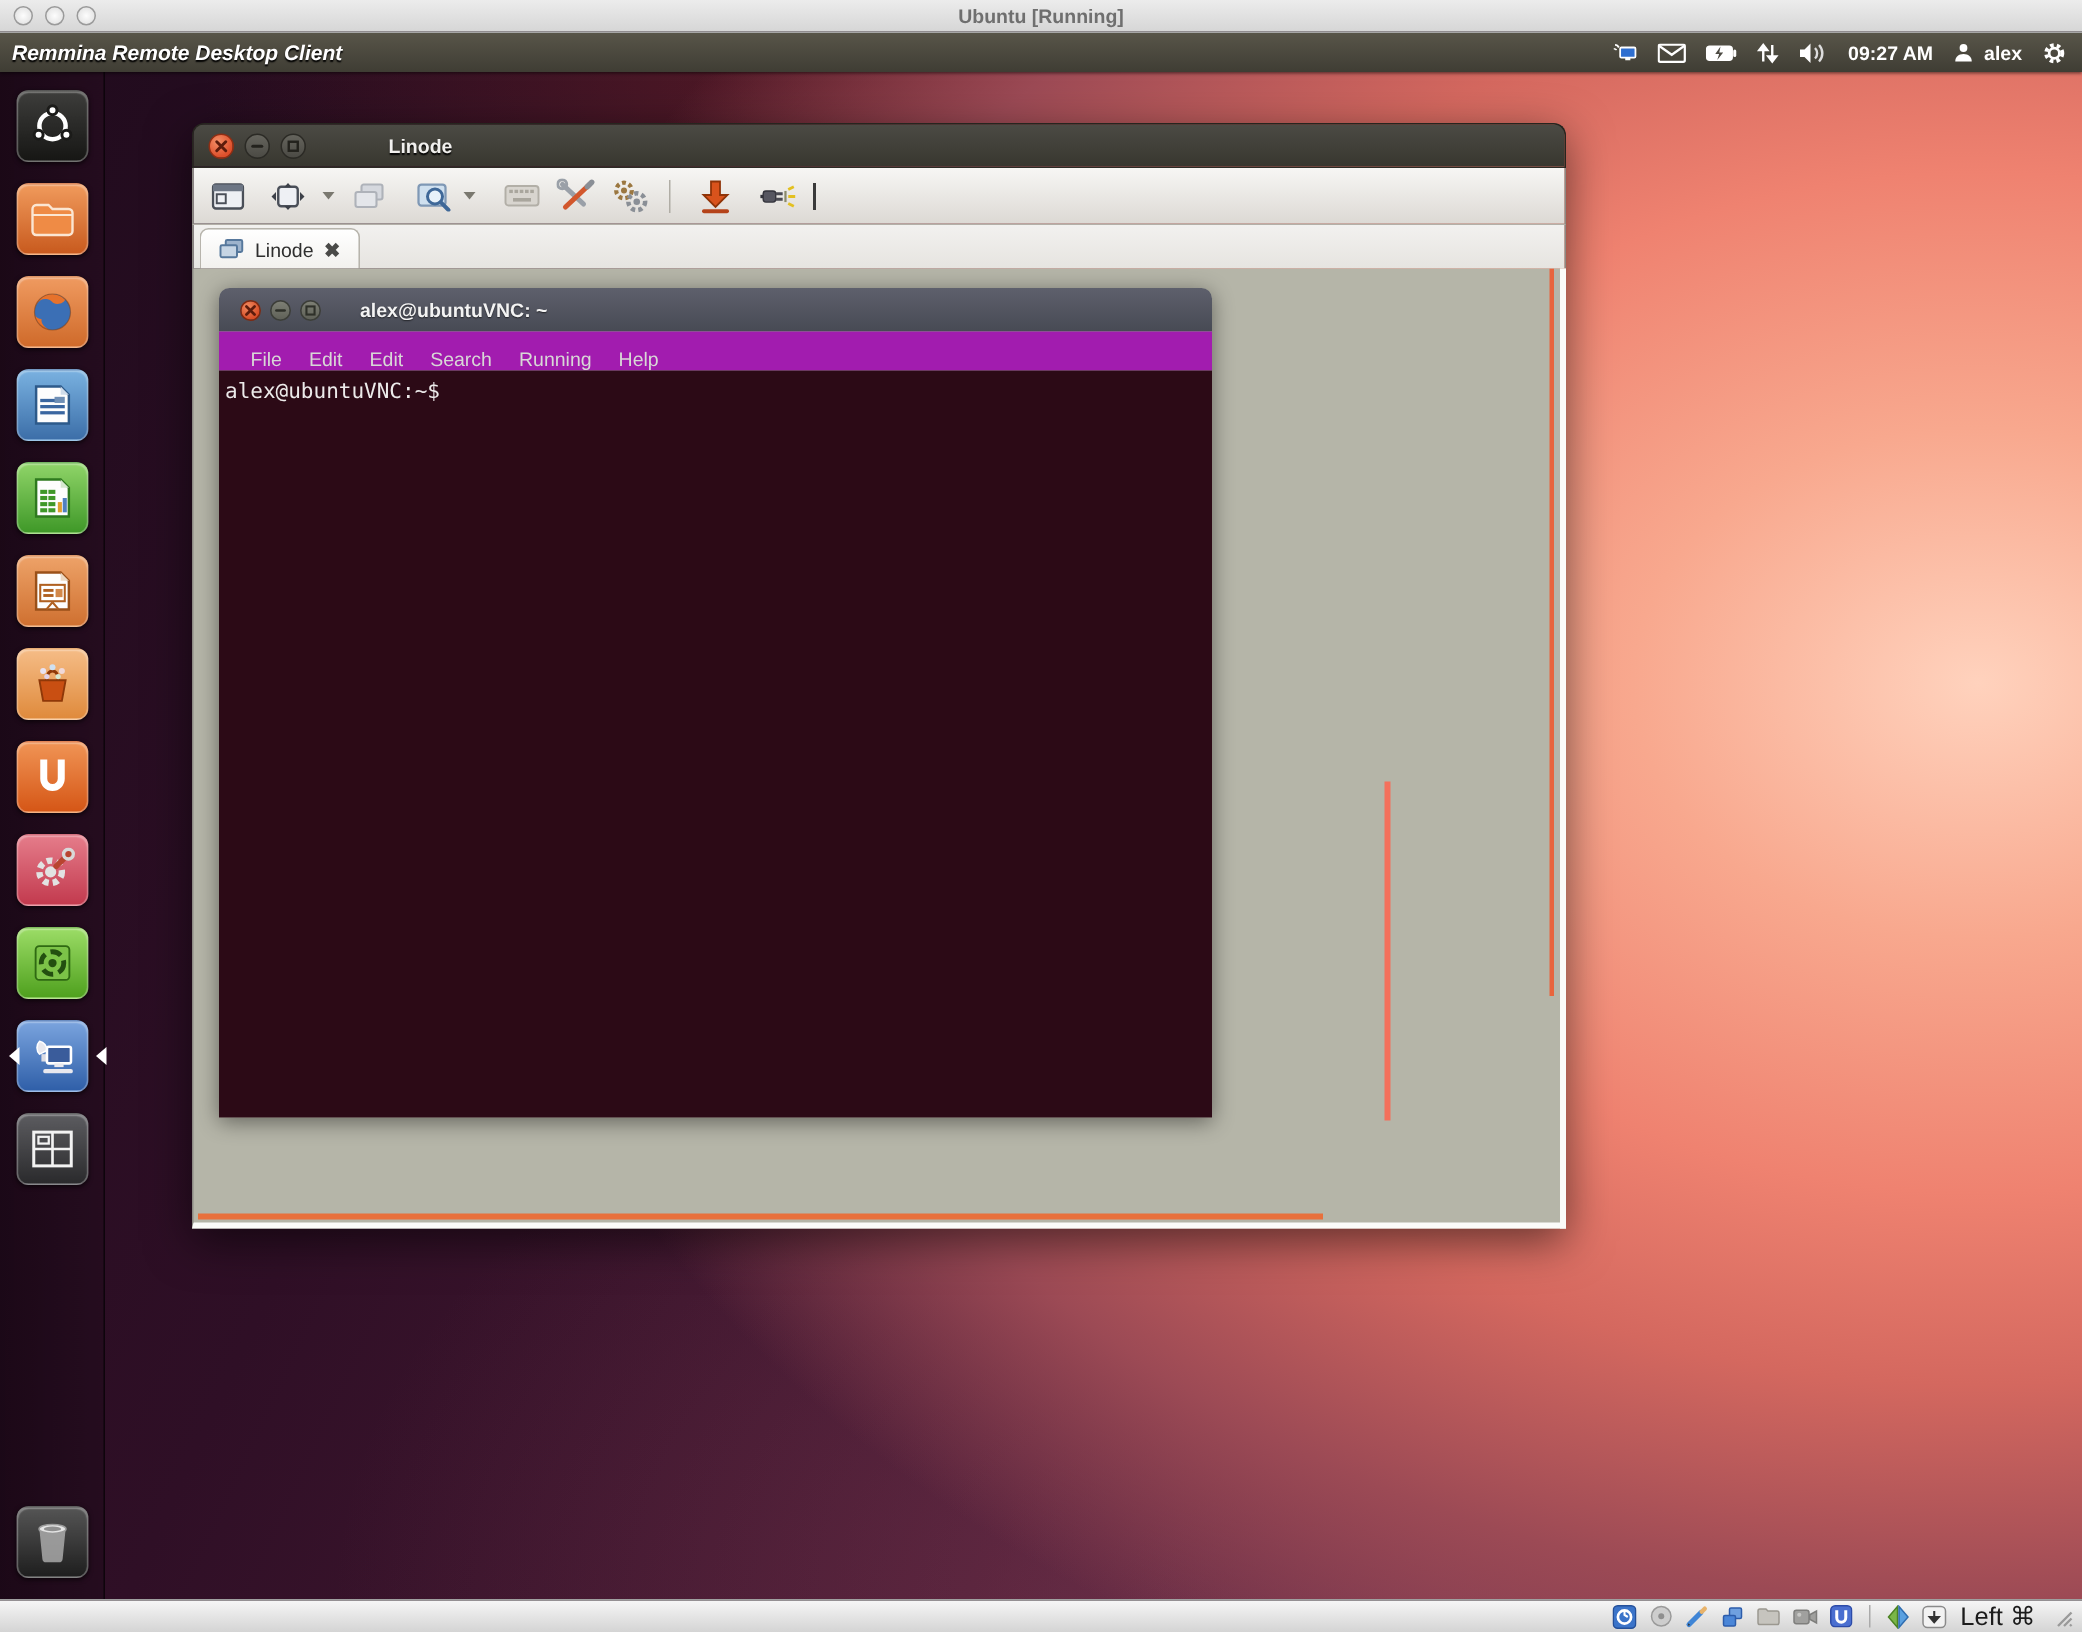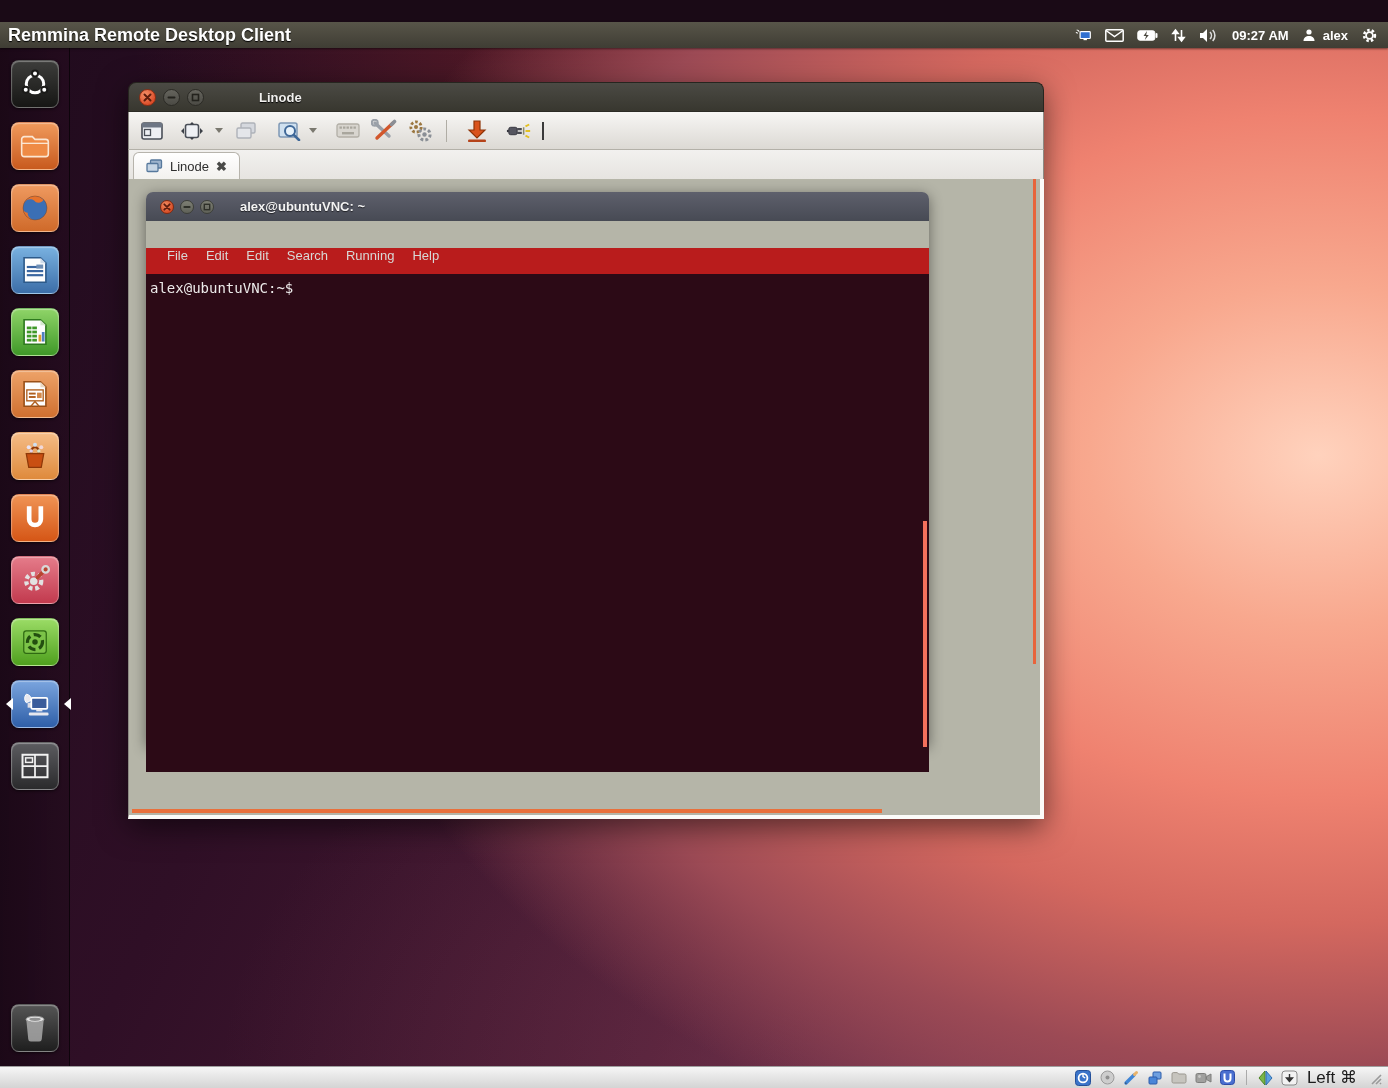--- a/index.html
+++ b/index.html
@@ -14,21 +14,21 @@
   .traffic { display:flex; gap:8px; margin-left:9px; }
   .traffic span { width:13px; height:13px; border-radius:50%; border:1.5px solid #9a9a9a;
     background:radial-gradient(#fdfdfd,#dcdcdc); }
   .mac-title { position:absolute; left:0; right:0; text-align:center; font-size:13px;
     color:#6f6f6f; font-weight:bold; pointer-events:none; }
 
   
   .ubuntu-panel { position:absolute; left:0; top:22px; width:100%; height:26px;
     background:linear-gradient(#585549,#3f3d34); display:flex; align-items:center;
     color:#fff; box-shadow:0 1px 2px rgba(0,0,0,.5); z-index:30; }
-  .panel-app-title { font-weight:bold; font-size:18px; margin-left:8px; text-shadow:0 1px 1px #000; }
+  .panel-app-title { font-weight:bold; font-size:14px; margin-left:8px; text-shadow:0 1px 1px #000;font-style:italic; }
   .tray { margin-left:auto; display:flex; align-items:center; gap:13px; margin-right:10px; }
   .tray svg { display:block; }
   .tray-clock { font-size:13px; font-weight:bold; }
   .tray-user { font-size:13px; font-weight:bold; margin-left:-6px; }
 
   
   .desktop { position:absolute; left:0; top:48px; width:100%; height:1018px;
     background:
       radial-gradient(1150px 850px at 95% 40%, #ffd2bd 0%, #f8a88e 20%, #ef8270 40%, #d4685f 55%, #9c4a55 72%, rgba(90,35,60,0) 88%),
       radial-gradient(900px 500px at 55% 0%, rgba(150,45,40,.55), rgba(80,20,30,0) 70%),
@@ -99,49 +99,57 @@
   .rw-content { position:relative; height:640px; background:#b5b5a8;
     border-left:1px solid #8c8a83;
     border-right:4px solid #fbfbf9; border-bottom:4px solid #fbfbf9; overflow:hidden; }
 
   
   .art-v-orange { position:absolute; left:904px; top:0; width:3px; height:485px; background:#e8643c; }
   .art-v-salmon { position:absolute; left:794px; top:342px; width:4px; height:226px; background:#f4705c; }
   .art-h-orange { position:absolute; left:3px; top:630px; width:750px; height:4px; background:#e8703c; }
 
   
-  .term { position:absolute; left:17px; top:13px; width:783px; height:553px;
+  .term { position:absolute; left:17px; top:13px; width:662px; height:553px;
     border-radius:7px 7px 0 0; box-shadow:0 3px 14px rgba(0,0,0,.45); }
   .term-titlebar { height:29px; background:linear-gradient(#5e606c,#474a54);
     border-radius:7px 7px 0 0; display:flex; align-items:center; padding-left:14px; }
   .twbtn { width:14px; height:14px; border-radius:50%; margin-right:6px;
     display:flex; align-items:center; justify-content:center; }
   .twbtn-close { background:radial-gradient(circle at 35% 30%, #f08a60, #d84f28 70%); border:1px solid #7e2a12; }
   .twbtn-grey { background:linear-gradient(#7d7f74,#5f6158); border:1px solid #3c3e38; }
   .term-title { color:#f3f3f3; font-weight:bold; font-size:13px; margin-left:20px; text-shadow:0 1px 1px rgba(0,0,0,.6); }
-  .term-menubar { height:26px; background:#b91c1c; display:flex; align-items:flex-start; gap:0; padding-left:12px;margin-top:27px; }
+  .term-menubar { height:26px; background:#a21caf; display:flex; align-items:flex-end; gap:0; padding-left:12px; }
   .term-menu-item { color:#d8d8d6; font-size:13px; padding:0 9px; }
   .term-body { height:498px; background:#2c0a16; padding:5px 2px 0 4px; }
   .term-prompt { color:#eceaea; font-family:"DejaVu Sans Mono", monospace; font-size:14px; letter-spacing:0;text-align:center; }
 
   
   .vbox-bar { position:absolute; left:0; bottom:0; width:100%; height:22px;
     background:linear-gradient(#f6f6f6,#d4d4d4); border-top:1px solid #9f9f9f;
     display:flex; align-items:center; justify-content:flex-end; gap:7px; padding-right:6px; z-index:40; }
   .vb-ic { display:flex; align-items:center; justify-content:center; width:17px; height:17px; }
   .vb-ic svg { display:block; }
   .vb-sep { width:1px; height:15px; background:#aaa; margin:0 3px; }
   .vb-hostkey { font-size:17px; color:#1c1c1c; margin-left:2px; }
   .vb-grip { width:14px; height:14px; margin-left:4px; }
 </style>
 </head>
 <body>
 
 <div class="screen">
 
+  <div class="mac-bar">
+    <div class="mac-title">Ubuntu [Running]</div>
+    <div class="traffic">
+      <span></span>
+      <span></span>
+      <span></span>
+    </div>
+  </div>
 
   <div class="ubuntu-panel">
     <div class="panel-app-title">Remmina Remote Desktop Client</div>
     <div class="tray">
       <span class="vb-ic">
         <svg width="20" height="15" viewBox="0 0 20 15">
             <path d="M2 1c2 0 3 2 3 2" stroke="#fff" stroke-width="1.4" fill="none"></path>
             <path d="M1 4c1.4 0 2.2 1 2.2 1" stroke="#fff" stroke-width="1.2" fill="none"></path>
             <rect x="6" y="3" width="12" height="8" rx="1" fill="#2f6fd0" stroke="#fff" stroke-width="1.4"></rect>
             <rect x="10" y="11" width="4" height="2" fill="#fff"></rect>

